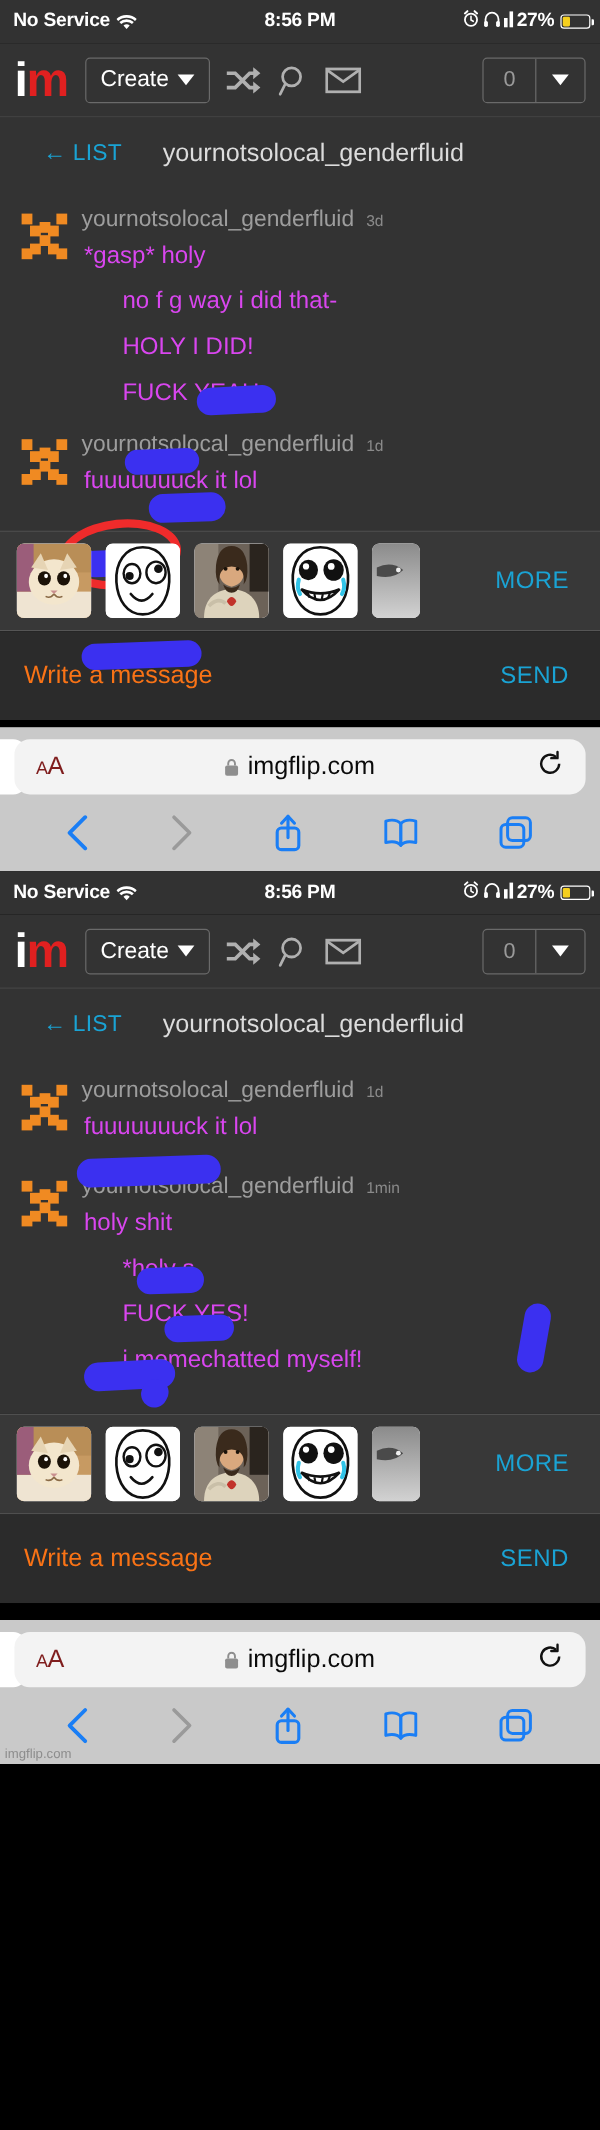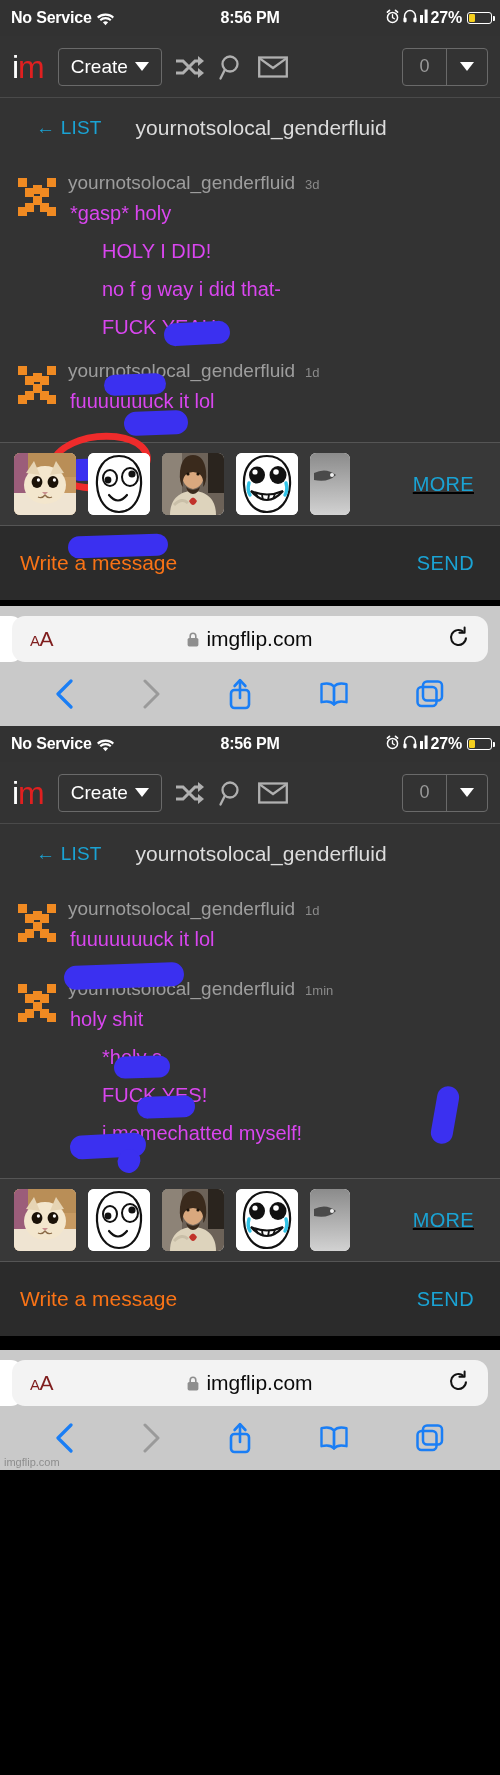--- a/index.html
+++ b/index.html
@@ -41,21 +41,21 @@
   
   .ifnav {
     height: 62px;
     background: #333333;
     display: flex;
     align-items: center;
     padding: 0 12px;
     gap: 12px;
     border-bottom: 1px solid #4a4a4a;
   }
-  .logo { font-size: 32px; font-weight: normal; line-height: 1; letter-spacing: -1px; padding-right: 2px;}
+  .logo { font-size: 40px; font-weight: bold; line-height: 1; letter-spacing: -1px; padding-right: 2px;}
   .logo .i { color: #ffffff; }
   .logo .m { color: #e02020; }
   .create-btn {
     border: 1px solid #6a6a6a;
     border-radius: 4px;
     color: #fff;
     font-size: 19px;
     padding: 7px 12px;
     display: flex; align-items: center; gap: 7px;
     background: #333;
@@ -94,21 +94,20 @@
     position: absolute; border: 7px solid #ef2b2b; border-radius: 50%;
     pointer-events: none;
   }
 
   
   .stickerbar {
     background: #383838;
     border-top: 1px solid #555; border-bottom: 1px solid #555;
     display: flex; align-items: center; padding: 10px 0 10px 14px; gap: 12px;
     overflow: hidden;
-    text-decoration: underline;
   }
   .sticker { width: 62px; height: 62px; border-radius: 6px; flex: 0 0 62px; overflow: hidden; position: relative; background: #fff;}
   .more-link { color: #1aa3d4; font-size: 20px; margin-left: auto; margin-right: 26px; letter-spacing: 0.3px; }
 
   
   .compose {
     background: #2b2b2b; display: flex; align-items: center;
     padding: 20px 26px 20px 20px; height: 74px;
   }
   .compose-ph { color: #f97316; font-size: 21px; }
@@ -232,22 +231,22 @@
         <i style="left:22px;top:25px"></i>
       <i style="left:0;top:29px"></i>
         <i style="left:29px;top:29px"></i>
     </div>
     <div class="msg-body">
       <div class="msg-meta">
         <span class="msg-user">yournotsolocal_genderfluid</span>
         <span class="msg-time">3d</span>
       </div>
       <div class="msg-line">*gasp* holy</div>
+      <div class="msg-line indent">no f        g way i did that-</div>
       <div class="msg-line indent">HOLY         I DID!</div>
-      <div class="msg-line indent">no f        g way i did that-</div>
       <div class="msg-line indent">FUCK YEAH</div>
     </div>
   </div>
 
   <div class="msg-group" style="padding-top:14px;">
     <div class="avatar">
       <i style="left:0;top:0"></i>
         <i style="left:14.5px;top:7px"></i>
         <i style="left:29px;top:0"></i>
       <i style="left:7px;top:10px"></i>

